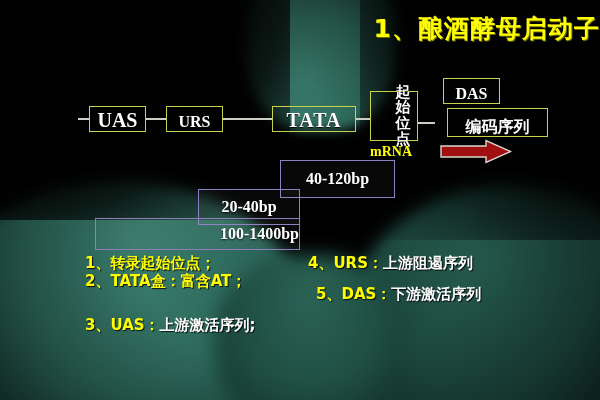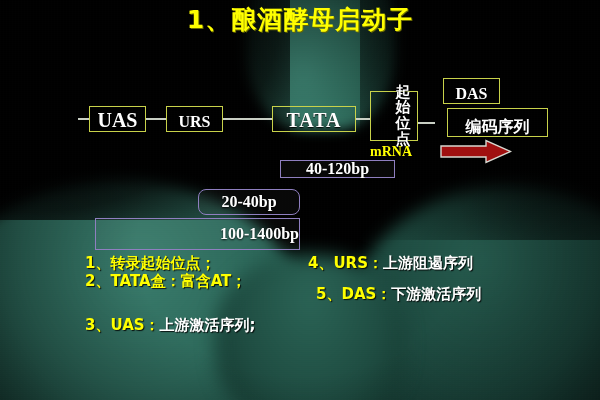--- a/index.html
+++ b/index.html
@@ -64,22 +64,22 @@
   }
   .bg-grain{
     position:absolute;inset:0;opacity:.10;
     background-image:
       repeating-linear-gradient(0deg, rgba(255,255,255,.06) 0 1px, rgba(0,0,0,0) 1px 2px),
       repeating-linear-gradient(90deg, rgba(255,255,255,.04) 0 1px, rgba(0,0,0,0) 1px 3px);
   }
 
   
   #title{
-    position:absolute;left:0;right:0;top:3px;
-    text-align:center;
+    position:absolute;left:0;right:0;top:12px;
+    text-align:right;
     font-family:"DejaVu Sans","Liberation Sans",sans-serif;
     font-weight:bold;
     font-size:25px;
     letter-spacing:1px;
     color:#ffff00;
     text-shadow:1px 1px 0 #6a6a00;
   }
 
   
   #diagram{position:absolute;left:0;top:0;width:600px;height:400px;}
@@ -200,25 +200,25 @@
     </div>
 
     <div id="mrna-label" style="left:370px;top:144px;">mRNA</div>
 
     <div id="mrna-arrow" style="left:440px;top:139px;width:72px;height:25px;">
       <svg width="72" height="25" viewBox="0 0 72 25" xmlns="http://www.w3.org/2000/svg">
         <polygon points="1,7 46,7 46,1.5 70.5,12.5 46,23.5 46,18 1,18" fill="#a01010" stroke="#d8d8d0" stroke-width="1.4" stroke-linejoin="miter"></polygon>
       </svg>
     </div>
 
-    <div class="pbox" style="left:280px;top:160px;width:115px;height:18px;">
+    <div class="pbox" style="left:280px;top:160px;width:115px;height:38px;">
       <span>40-120bp</span>
     </div>
 
-    <div class="pbox" style="left:198px;top:189px;width:102px;height:26px;border-radius:8px;">
+    <div class="pbox" style="left:198px;top:189px;width:102px;height:36px;">
       <span>20-40bp</span>
     </div>
 
     <div class="pbox" style="left:95px;top:218px;width:205px;height:32px;justify-content:flex-end;">
       <span>100-1400bp</span>
     </div>
   </div>
 
   <div>
 

